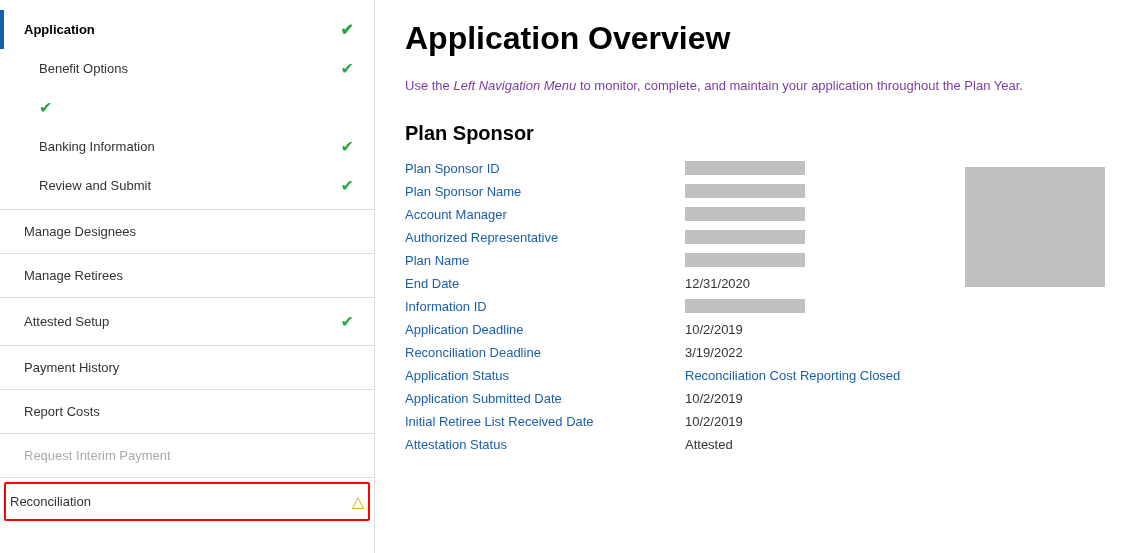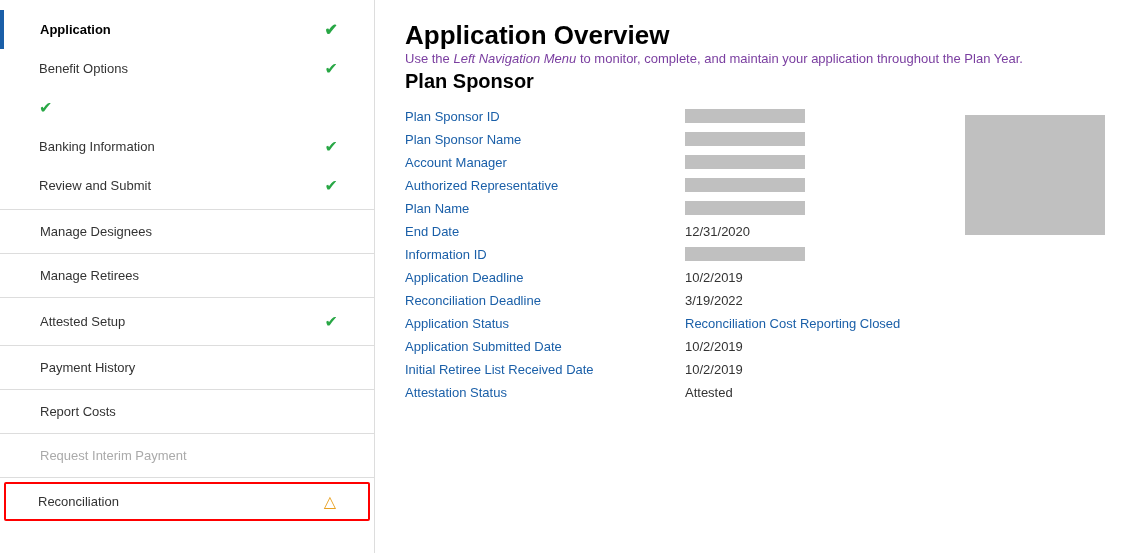--- a/index.html
+++ b/index.html
@@ -1,34 +1,34 @@
 <!DOCTYPE html>
 <html><head>
   <meta charset="utf-8">
   <style>
     * { box-sizing: border-box; margin: 0; padding: 0; }
     body { font-family: Arial, sans-serif; font-size: 13px; color: #333; background: #fff; }
     .container { display: flex; height: 553px; width: 1135px; overflow: hidden; }
     
     
     .sidebar { width: 375px; min-width: 375px; border-right: 1px solid #ddd; padding: 10px 0; overflow-y: auto; }
-    .sidebar-item { display: flex; align-items: center; justify-content: space-between; padding: 10px 36px; cursor: pointer; border-left: 4px solid transparent; }
+    .sidebar-item { display: flex; align-items: center; justify-content: space-between; padding: 10px 20px; cursor: pointer; border-left: 4px solid transparent; }
     .sidebar-item.active { border-left: 4px solid #1a5fa8; font-weight: bold; color: #000; background: #fff; }
     .sidebar-item.sub { padding-left: 35px; color: #333; font-weight: normal; border-left: 4px solid transparent; }
     .sidebar-item.disabled { color: #aaa; cursor: default; }
-    .sidebar-item.highlighted { border: 2px solid red; margin: 2px 4px; padding: 8px 32px; border-radius: 2px; }
+    .sidebar-item.highlighted { border: 2px solid red; margin: 2px 4px; padding: 8px 4px; border-radius: 2px; }
     .sidebar-item span.label { flex: 1; }
     .check-icon { color: #28a745; font-size: 16px; }
     .warn-icon { color: #e8a020; font-size: 16px; }
     .divider { height: 1px; background: #ddd; margin: 4px 0; }
     
     
     .main { flex: 1; padding: 20px 30px; overflow-y: auto; }
-    .page-title { font-size: 26px; font-weight: bold; color: #000; margin-bottom: 0; }
-    .info-text { color: #7a3ea0; margin-bottom: 4px; font-size: 13px; }
+    .page-title { font-size: 32px; font-weight: bold; color: #000; margin-bottom: 21px; }
+    .info-text { color: #7a3ea0; margin-bottom: 29px; font-size: 13px; }
     .info-text em { font-style: italic; }
     .section-title { font-size: 20px; font-weight: bold; color: #000; margin-bottom: 12px; }
     
     .content-row { display: flex; align-items: flex-start; gap: 14px; }
     .fields-section { flex: 1; }
     .image-placeholder { width: 140px; min-width: 140px; height: 120px; background: #c0c0c0; margin-top: 10px; }
     
     .field-row { display: flex; align-items: baseline; padding: 4px 0; }
     .field-label { color: #1a5fa8; min-width: 280px; font-size: 13px; }
     .field-value { color: #333; font-size: 13px; }

